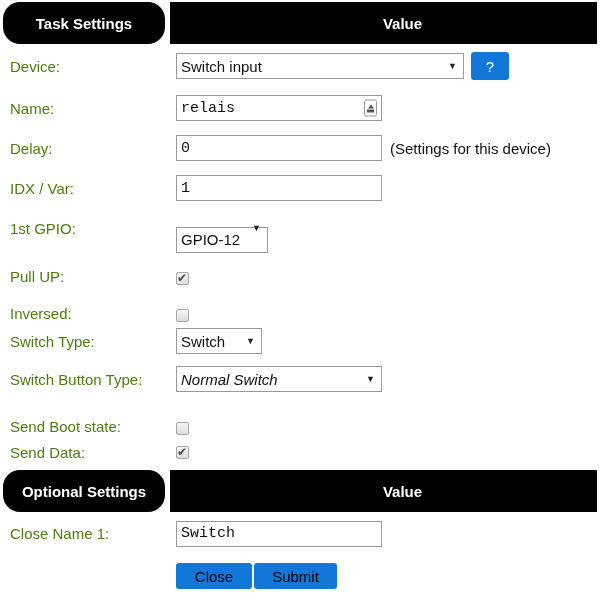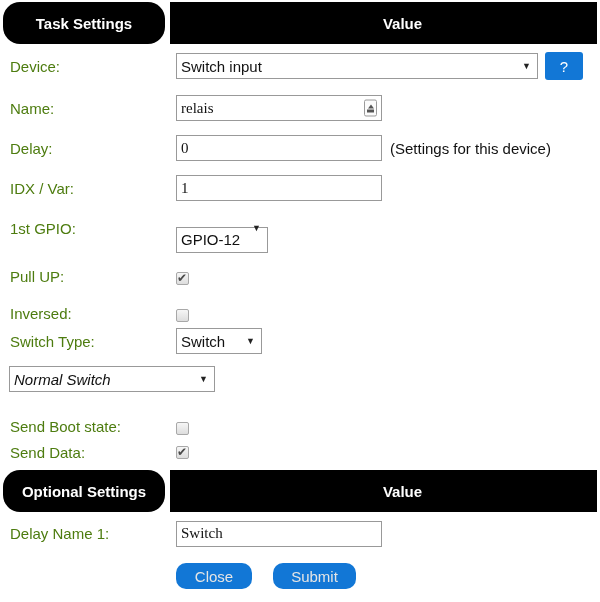--- a/index.html
+++ b/index.html
@@ -35,21 +35,21 @@
   .h35 { height: 35px; }
   .h43 { height: 43px; }
   .h47 { height: 47px; align-items: flex-start; }
   .h47 .value-col { padding-top: 8px; }
 
   
   input[type="text"] {
     height: 26px;
     border: 1px solid #999999;
     background: #ffffff;
-    font-family: Liberation Serif, serif;
+    font-family: Liberation Mono, monospace;
     font-size: 15px;
     color: #111111;
     padding: 0 4px;
     border-radius: 0;
     outline: none;
   }
   .w206 { width: 206px; }
   .input-wrap { position: relative; display: inline-flex; align-items: center; }
   .autofill-icon {
     position: absolute; right: 5px; top: 50%; transform: translateY(-50%);
@@ -73,21 +73,21 @@
     font-size: 15px;
     color: #111111;
     padding: 0 20px 0 4px;
     border-radius: 0;
     outline: none;
   }
   .sel .arrow {
     position: absolute; right: 7px; top: 50%; transform: translateY(-50%);
     font-size: 9px; color: #222222; pointer-events: none; line-height: 1;
   }
-  .sel-device select { width: 362px; }
+  .sel-device select { width: 288px; }
   .sel-gpio   select { width: 92px; margin-top: 23px; }
   .sel-switch select { width: 86px; }
   .sel-btn-type select { width: 206px; font-style: italic; }
 
   
   .help-btn {
     width: 38px; height: 28px; margin-left: 7px;
     background: #1277d6; color: #ffffff;
     border: none; border-radius: 3px;
     font-family: "Liberation Sans", sans-serif;
@@ -111,29 +111,29 @@
     position: absolute; left: 0px; top: -2px;
     font-size: 12px; color: #4a4a4a;
   }
 
   
   .note { margin-left: 8px; color: #111111; }
 
   
   .btn {
     height: 26px;
-    background: #1277d6; color: #e5e5e5;
-    border: none; border-radius: 10px;
+    background: #1277d6; color: #000000;
+    border: none; border-radius: 3px;
     font-family: "Liberation Sans", sans-serif;
     font-size: 15px;
     cursor: pointer;
     display: inline-flex; align-items: center; justify-content: center;
   }
   .btn-close { width: 76px; margin-right: 2px; }
-  .btn-submit { width: 83px; margin-left: 19px; }
+  .btn-submit { width: 83px; }
 </style>
 </head>
 <body>
 
 <div class="page">
 
   <div class="hdr-row">
     <div class="hdr-cell hdr-left">Task Settings</div>
     <div class="hdr-cell hdr-right">Value</div>
   </div>
@@ -211,20 +211,21 @@
       <span class="sel sel-switch">
         <select>
           <option>Switch</option>
         </select>
         <span class="arrow">▼</span>
       </span>
     </div>
   </div>
 
   <div class="form-row h38">
+    <div class="label-col">Switch Button Type:</div>
     <div class="value-col">
       <span class="sel sel-btn-type">
         <select>
           <option>Normal Switch</option>
         </select>
         <span class="arrow">▼</span>
       </span>
     </div>
   </div>
 
@@ -241,21 +242,21 @@
       <input type="checkbox" checked="" style="">
     </div>
   </div>
 
   <div class="hdr-row">
     <div class="hdr-cell hdr-left">Optional Settings</div>
     <div class="hdr-cell hdr-right">Value</div>
   </div>
 
   <div class="form-row h43">
-    <div class="label-col">Delay Name 1:</div>
+    <div class="label-col">Close Name 1:</div>
     <div class="value-col">
       <input type="text" class="w206" value="Switch" style="">
     </div>
   </div>
 
   <div class="form-row h47">
     <div class="label-col"></div>
     <div class="value-col">
       <button class="btn btn-close">Close</button>
       <button class="btn btn-submit">Submit</button>

